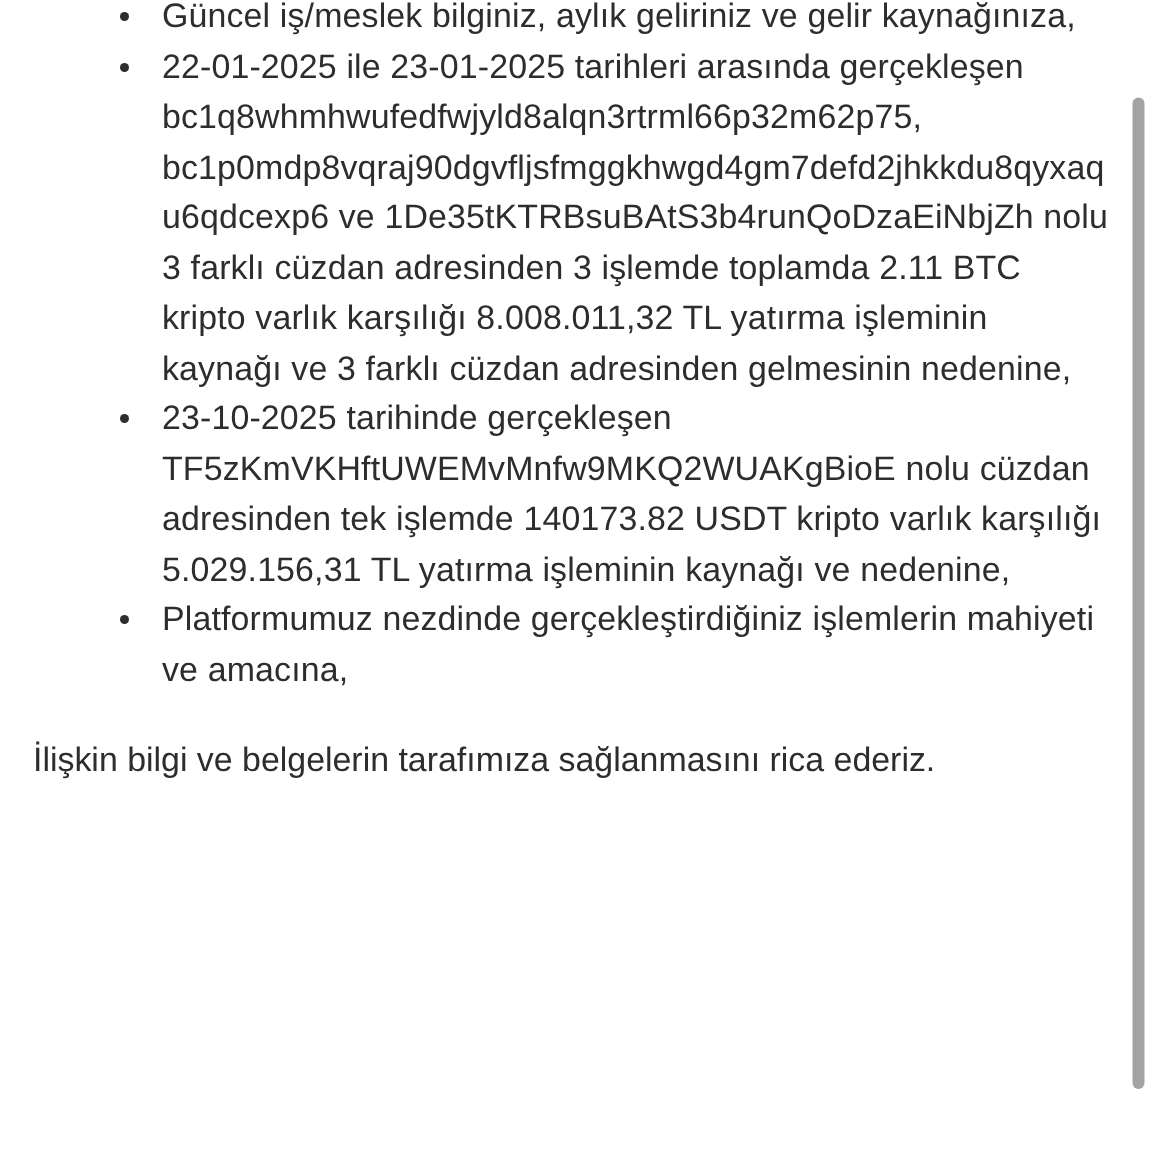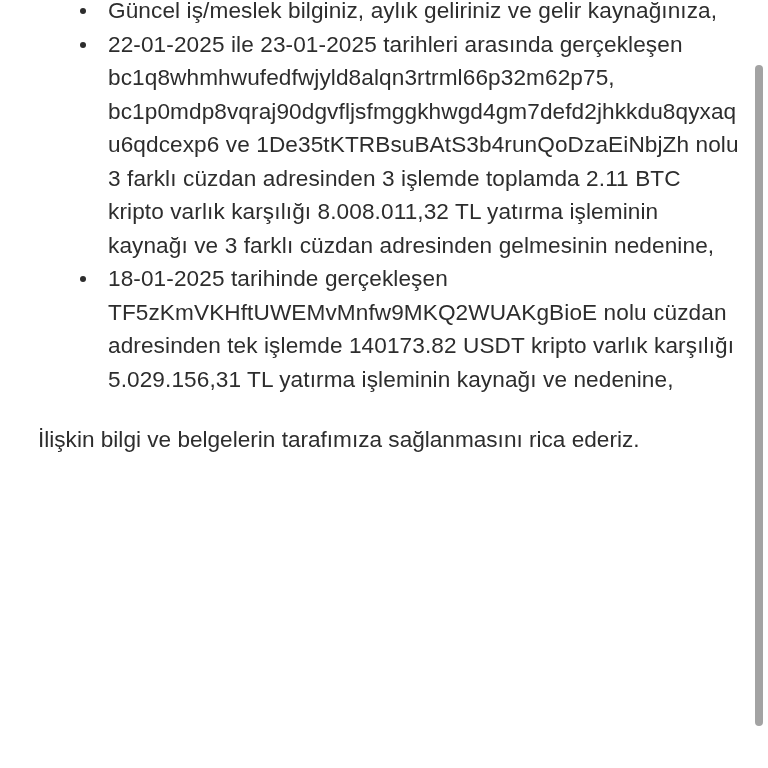--- a/index.html
+++ b/index.html
@@ -60,21 +60,21 @@
     left: 80px;
     top: 14px;
     width: 6px;
     height: 6px;
     border-radius: 50%;
     background: #2d2d2d;
   }
 
   
   .trailing-para {
-    margin: 27px 0 0 16px;
+    margin: 27px 0 0 0;
     padding: 0 0 0 22px;
     font-size: 22.6px;
     line-height: 33.5px;
     color: #2d2d2d;
   }
 
   
   .scrollbar-track {
     position: absolute;
     top: 0;
@@ -99,22 +99,23 @@
 <div class="doc-viewport">
   <div class="doc-page">
 
     <ul class="bullet-list">
       <li class="bullet-item">Güncel iş/meslek bilginiz, aylık geliriniz ve gelir kaynağınıza,</li>
 
 
 
       <li class="bullet-item">22-01-2025 ile 23-01-2025 tarihleri arasında gerçekleşen bc1q8whmhwufedfwjyld8alqn3rtrml66p32m62p75, bc1p0mdp8vqraj90dgvfljsfmggkhwgd4gm7defd2jhkkdu8qyxaqu6qdcexp6 ve 1De35tKTRBsuBAtS3b4runQoDzaEiNbjZh nolu 3 farklı cüzdan adresinden 3 işlemde toplamda 2.11 BTC kripto varlık karşılığı 8.008.011,32 TL yatırma işleminin kaynağı ve 3 farklı cüzdan adresinden gelmesinin nedenine,</li>
 
-      <li class="bullet-item">18-01-2025 tarihinde gerçekleşen TF5zKmVKHftUWEMvMnfw9MKQ2WUAKgBioE nolu cüzdan adresinden tek işlemde 140173.82 USDT kripto varlık karşılığı 5.029.156,31 TL yatırma işleminin kaynağı ve nedenine,</li>
+      <li class="bullet-item">23-10-2025 tarihinde gerçekleşen TF5zKmVKHftUWEMvMnfw9MKQ2WUAKgBioE nolu cüzdan adresinden tek işlemde 140173.82 USDT kripto varlık karşılığı 5.029.156,31 TL yatırma işleminin kaynağı ve nedenine,</li>
 
+      <li class="bullet-item">Platformumuz nezdinde gerçekleştirdiğiniz işlemlerin mahiyeti ve amacına,</li>
     </ul>
 
     <p class="trailing-para">İlişkin bilgi ve belgelerin tarafımıza sağlanmasını rica ederiz.</p>
 
   </div>
 </div>
 
 <div class="scrollbar-track">
   <div class="scrollbar-thumb"></div>
 </div>

